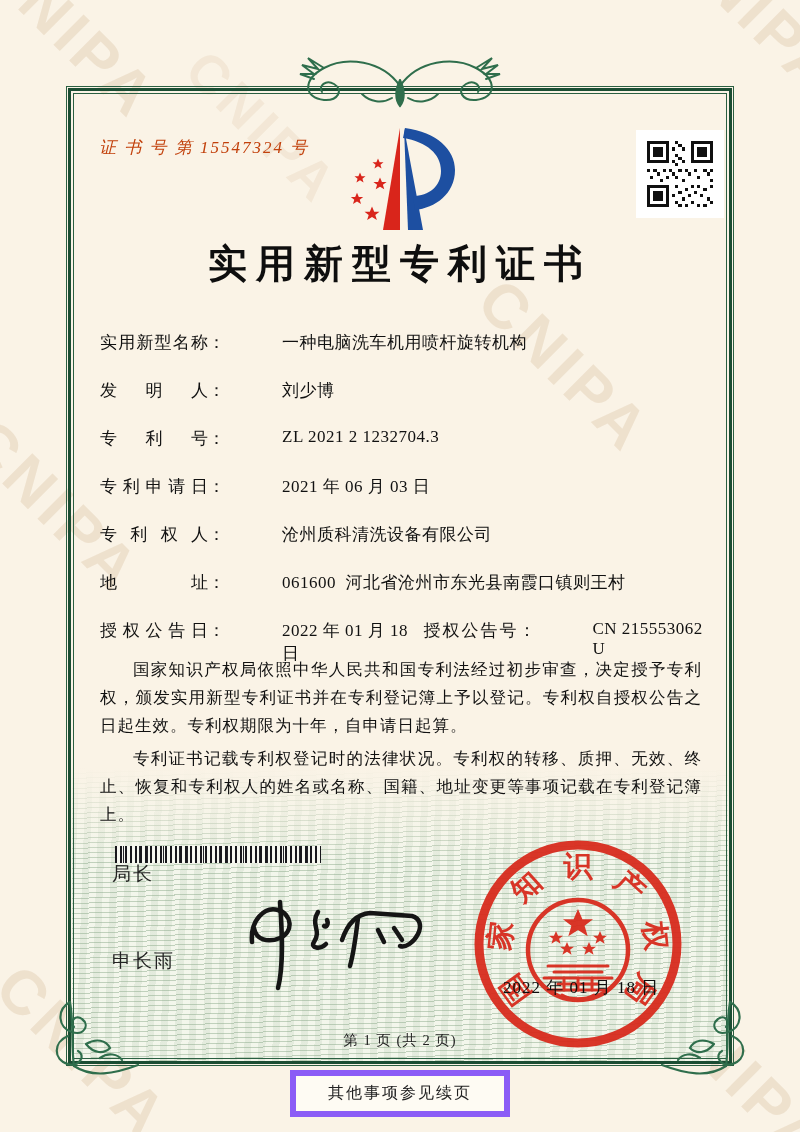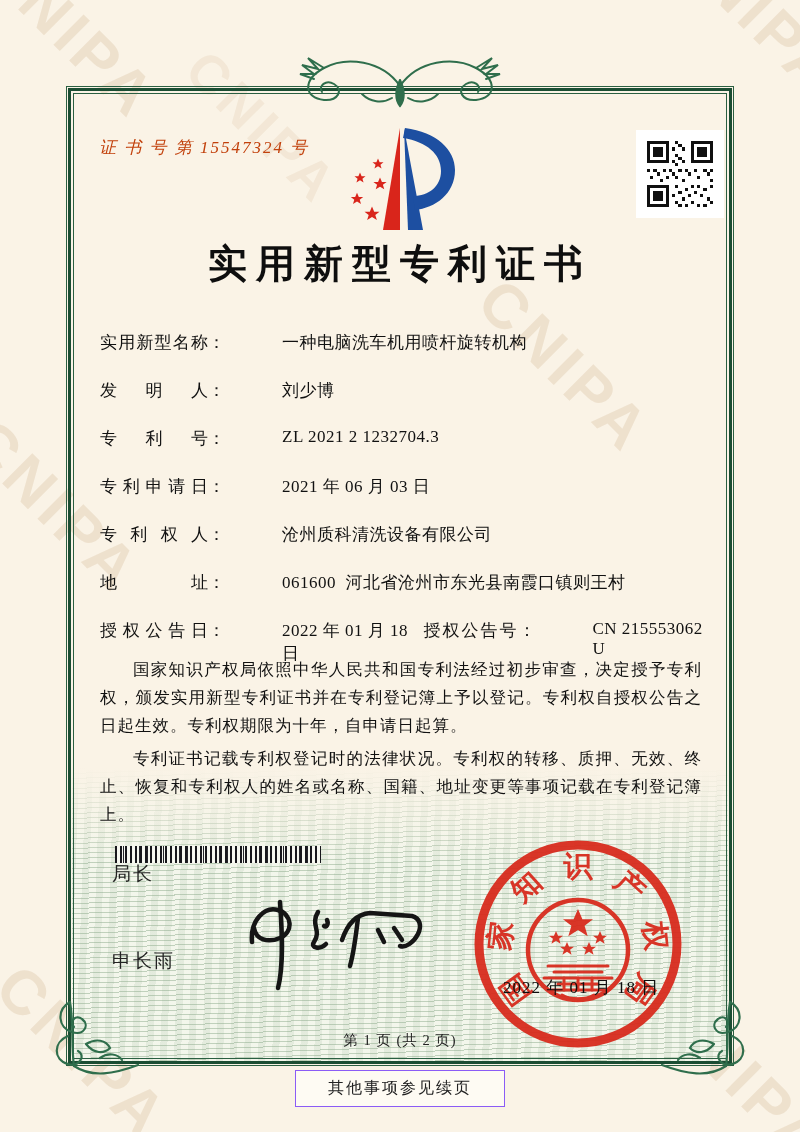--- a/index.html
+++ b/index.html
@@ -79,21 +79,21 @@
     font-family:"Liberation Sans","DejaVu Sans",sans-serif;color:#222;letter-spacing:2px;}
   .signature{position:absolute;left:230px;top:880px;z-index:4;}
   
   .seal{position:absolute;left:472px;top:838px;z-index:4;opacity:0.93;}
   .seal text{font-family:"Liberation Serif","DejaVu Serif",serif;font-weight:bold;}
   .sealdate{position:absolute;left:503px;top:976px;z-index:5;font-size:17px;letter-spacing:1px;color:#0d0d0d;}
   
   .pageinfo{position:absolute;left:0;top:1031px;width:100%;z-index:2;text-align:center;font-size:14.5px;color:#222;letter-spacing:1px;}
   .contnote{
     position:absolute;left:50%;top:1070px;transform:translateX(-50%);z-index:2;
-    background:#fefbf3;border:1px solid #8b5cf6;padding:7px 32px;font-size:16px;letter-spacing:2px;color:#222;white-space:nowrap;
+    background:#fefbf3;border:6px solid #8b5cf6;padding:7px 32px;font-size:16px;letter-spacing:2px;color:#222;white-space:nowrap;
   }
 </style>
 </head>
 <body>
 
 <div class="page">
 
   <div class="wm wm-a">CNIPA</div>
   <div class="wm wm-b">CNIPA</div>
   <div class="wm wm-c">CNIPA</div>

